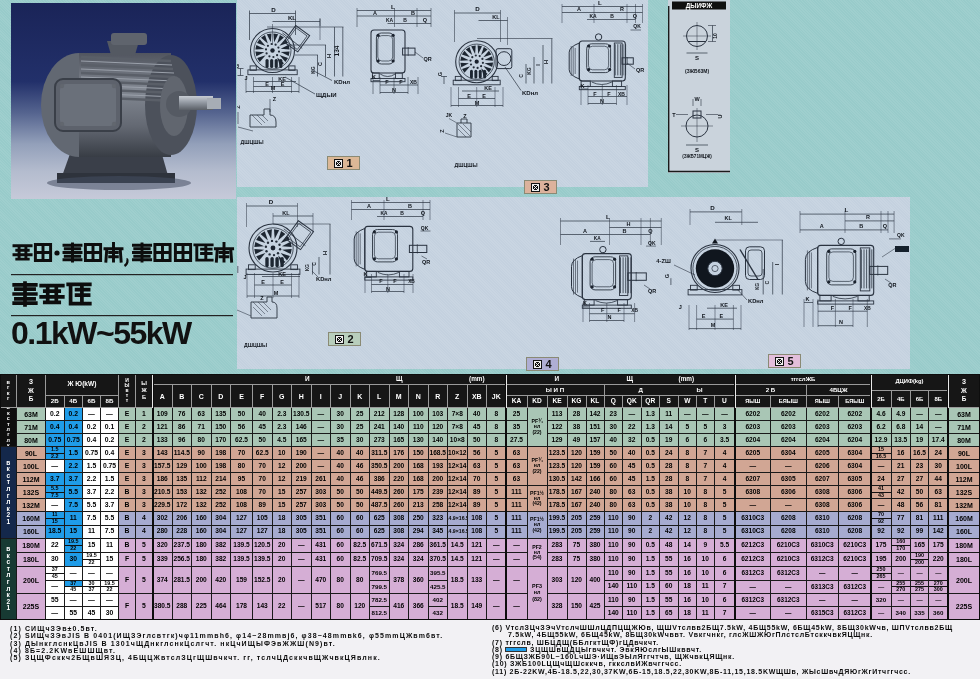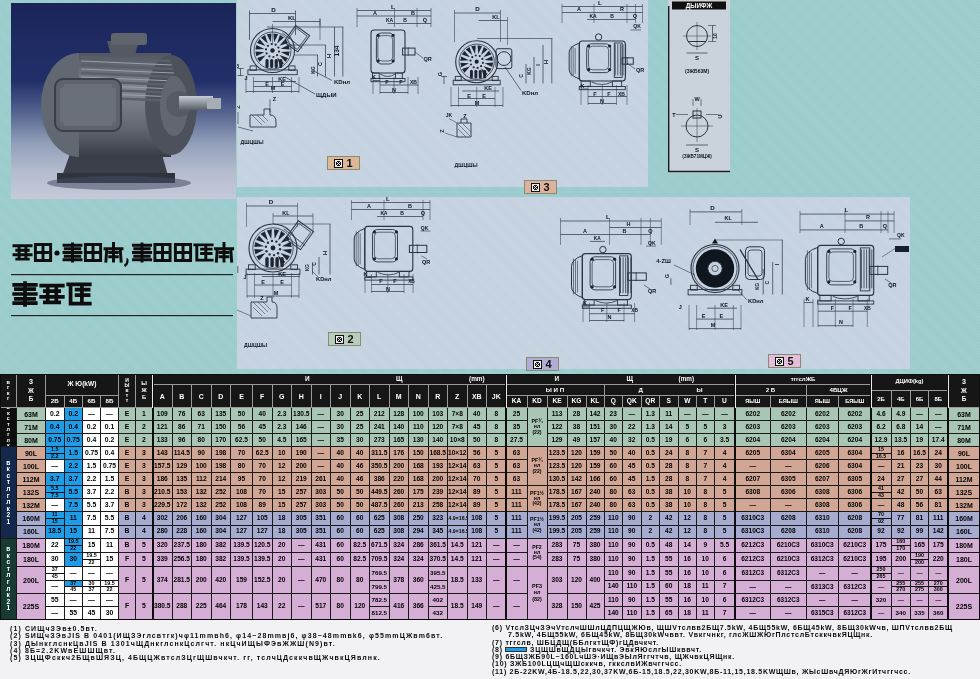--- a/index.html
+++ b/index.html
@@ -99,20 +99,21 @@
 
 <rect x="0" y="34" width="222" height="1.2" fill="#222"></rect>
 
 <path d="M3.2 44.9 L24.8 44.9 M3.2 54.0 L24.8 54.0 M3.2 63.1 L24.8 63.1 M14.0 43.2 L14.0 64.8 M4.9 49.2 L23.1 49.2 M4.9 58.8 L23.1 58.8" stroke="#0d0d0d" stroke-width="3.72" fill="none" stroke-linecap="square"></path>
 <path d="M30.2 45.6 L51.8 45.6 M33.8 51.1 L48.2 51.1 M30.2 56.9 L51.8 56.9 M33.8 62.4 L48.2 62.4 M36.7 45.6 L36.7 62.4 M45.3 45.6 L45.3 62.4" stroke="#0d0d0d" stroke-width="3.72" fill="none" stroke-linecap="square"></path>
 <path d="M57.2 44.4 L78.8 44.4 M59.6 44.4 L59.6 63.6 M59.6 63.6 L78.8 63.6 M65.6 49.7 L77.6 49.7 M65.6 55.2 L77.6 55.2 M70.9 44.4 L70.9 63.6" stroke="#0d0d0d" stroke-width="3.72" fill="none" stroke-linecap="square"></path>
 
 <rect x="0" y="75" width="222" height="1.2" fill="#222"></rect>
 </svg>
 
+<div style="position:absolute;left:0px;top:75px;font-size:32px;font-weight:bold;color:#111;letter-spacing:-1.5px;font-family:'Liberation Sans',sans-serif">0.1kW~55kW</div>
 </div>
 
 <div class="abs" style="left:237px;top:0px;width:411px;height:187px;background:#c4d1df;background-image:repeating-linear-gradient(45deg,rgba(255,255,255,.09) 0 1px,transparent 1px 2px)">
 <svg width="411" height="187" viewBox="0 0 411 187">
 
 <g>
 <rect x="10.9" y="69.9" width="49.3" height="4.8" fill="none" stroke="#2a3340" stroke-width="0.9"></rect>
         <rect x="13.1" y="65.9" width="6.2" height="4.4" fill="none" stroke="#2a3340" stroke-width="0.9"></rect>
         <rect x="51.8" y="65.9" width="6.2" height="4.4" fill="none" stroke="#2a3340" stroke-width="0.9"></rect>
         <circle cx="35.5" cy="50.5" r="22.0" fill="none" stroke="#2a3340" stroke-width="1.1"></circle>

